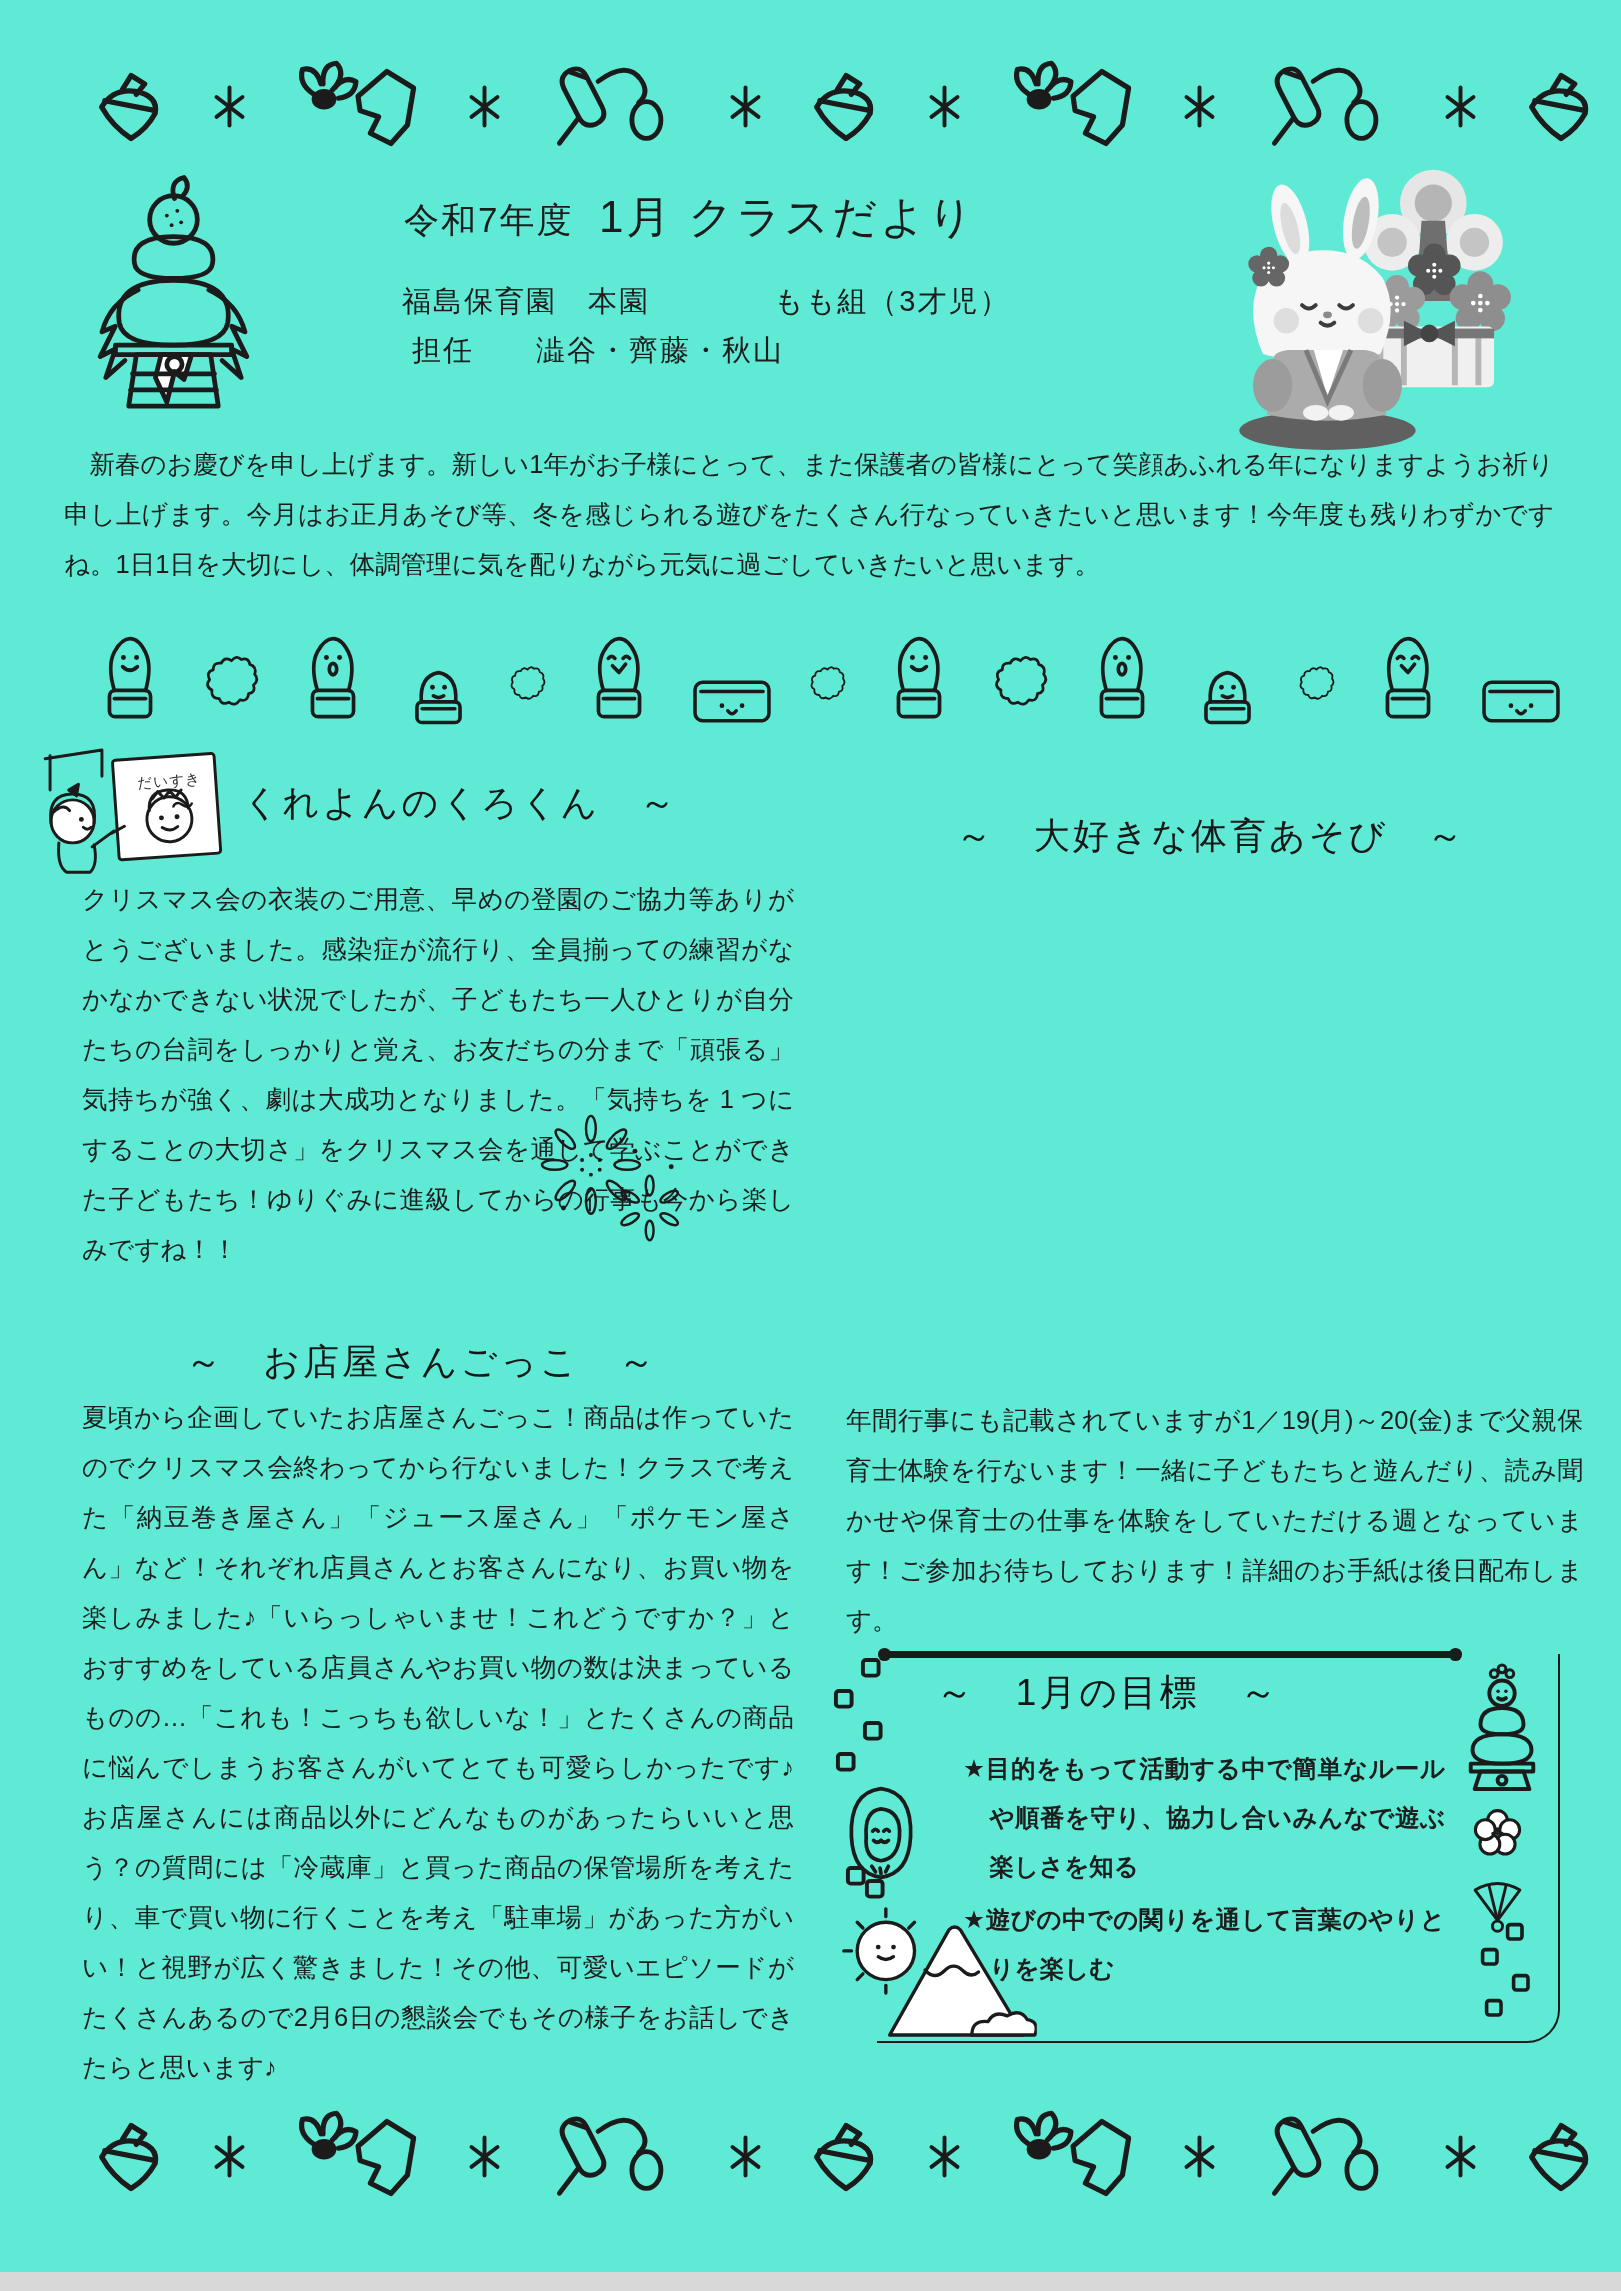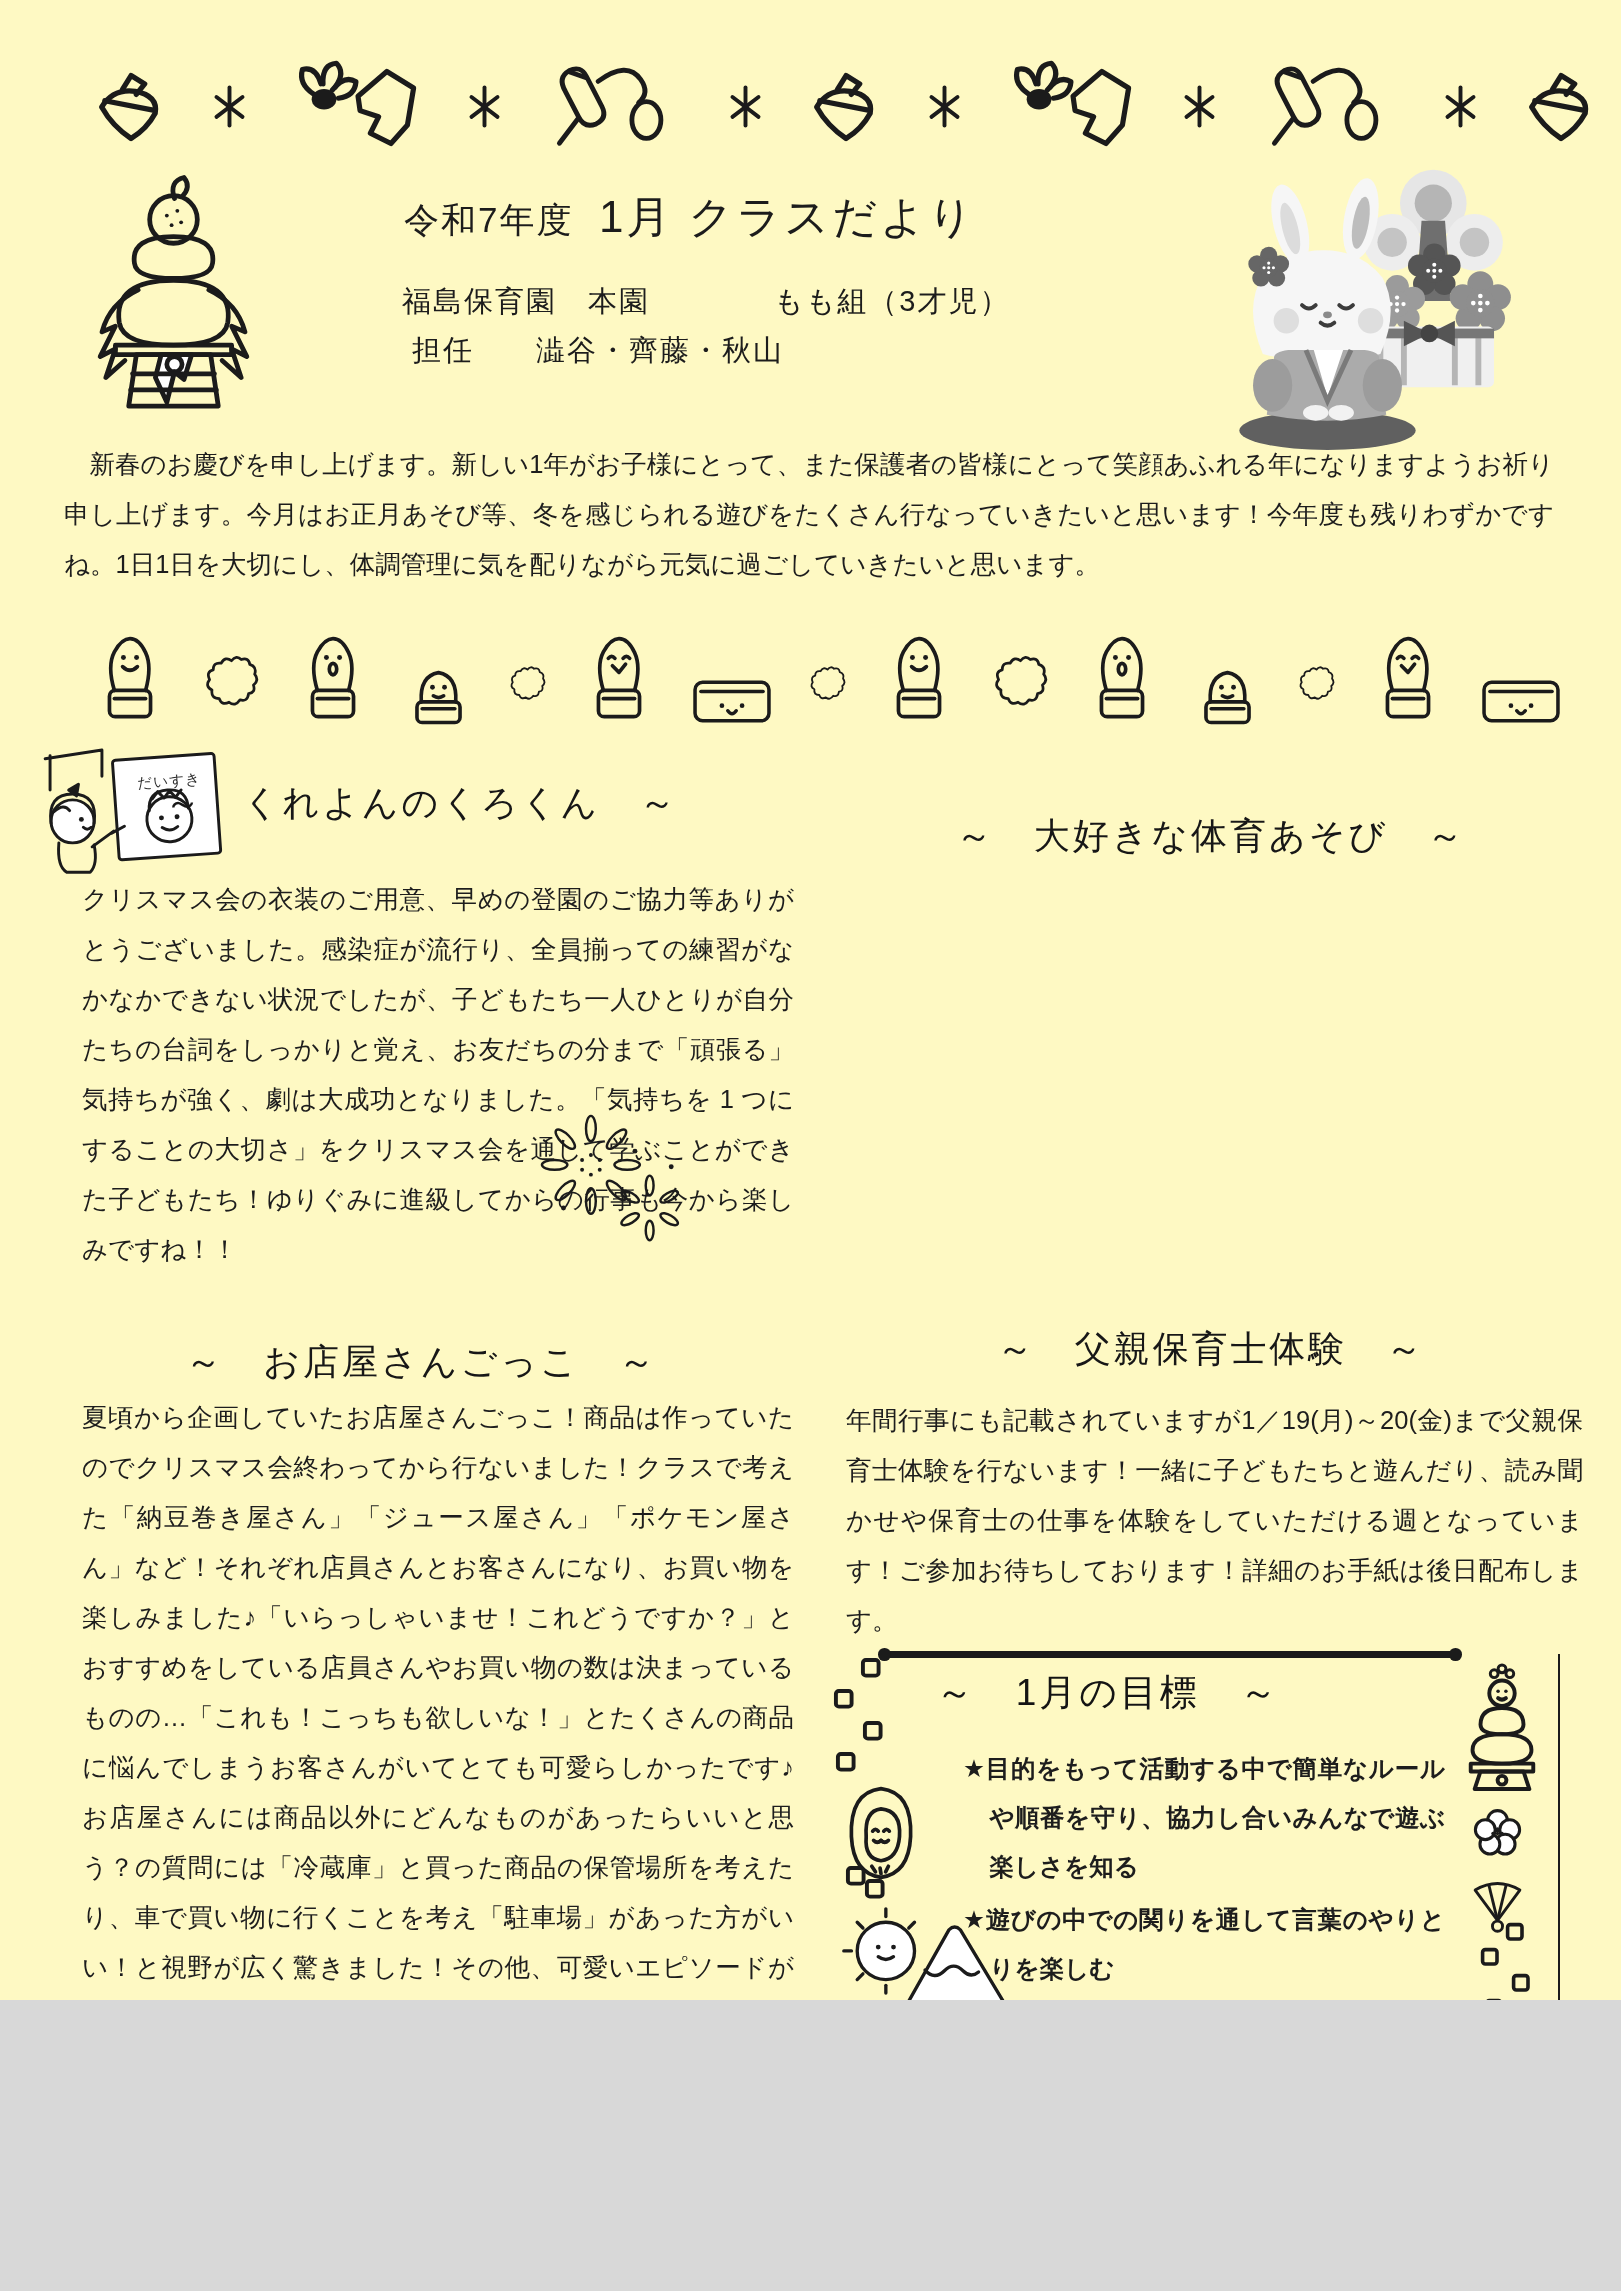--- a/index.html
+++ b/index.html
@@ -1,18 +1,18 @@
 <!DOCTYPE html>
 <html lang="ja"><head>
 <meta charset="utf-8">
 <style>
   html,body{margin:0;padding:0;background:#d8d8d8;}
   .page{
-    position:relative;width:1621px;height:2000px;margin:0 auto;
-    background:#fef9c3;color:#222;overflow:hidden;
+    position:relative;width:1621px;height:2272px;margin:0 auto;
+    background:#5eead4;color:#222;overflow:hidden;
     font-family:"Liberation Sans","DejaVu Sans",sans-serif;
   }
   .abs{position:absolute;}
   svg.ic{display:block;}
   .row{display:flex;justify-content:space-between;}
   .border-row{align-items:center;}
   .stamp-row{align-items:flex-end;}
   
   .bi-koma{width:84px;height:84px}
   .bi-sp{width:35px;height:49px}
@@ -467,21 +467,20 @@
   <div class="abs body-txt" style="left:82px;top:874px;width:712px">クリスマス会の衣装のご用意、早めの登園のご協力等ありがとうございました。感染症が流行り、全員揃っての練習がなかなかできない状況でしたが、子どもたち一人ひとりが自分たちの台詞をしっかりと覚え、お友だちの分まで「頑張る」気持ちが強く、劇は大成功となりました。「気持ちを 1 つにすることの大切さ」をクリスマス会を通して学ぶことができた子どもたち！ゆりぐみに進級してからの行事も今から楽しみですね！！</div>
   <svg class="abs ic" style="left:534px;top:1110px;width:152px;height:142px" viewBox="0 0 155 145" width="152" height="142">
       <use href="#sym-fireworks"></use>
     </svg>
 
   <div class="abs h" style="left:858px;top:812px;width:706px">～　大好きな体育あそび　～</div>
 
   <div class="abs h" style="left:59px;top:1338px;width:725px">～　お店屋さんごっこ　～</div>
   <div class="abs body-txt" style="left:82px;top:1392px;width:712px">夏頃から企画していたお店屋さんごっこ！商品は作っていたのでクリスマス会終わってから行ないました！クラスで考えた「納豆巻き屋さん」「ジュース屋さん」「ポケモン屋さん」など！それぞれ店員さんとお客さんになり、お買い物を楽しみました♪「いらっしゃいませ！これどうですか？」とおすすめをしている店員さんやお買い物の数は決まっているものの…「これも！こっちも欲しいな！」とたくさんの商品に悩んでしまうお客さんがいてとても可愛らしかったです♪お店屋さんには商品以外にどんなものがあったらいいと思う？の質問には「冷蔵庫」と買った商品の保管場所を考えたり、車で買い物に行くことを考え「駐車場」があった方がいい！と視野が広く驚きました！その他、可愛いエピソードがたくさんあるので2月6日の懇談会でもその様子をお話しできたらと思います♪</div>
 
-  <div class="abs h" style="left:858px;top:1325px;width:706px">～　父親保育士体験　～</div>
   <div class="abs body-txt" style="left:846px;top:1395px;width:737px">年間行事にも記載されていますが1／19(月)～20(金)まで父親保育士体験を行ないます！一緒に子どもたちと遊んだり、読み聞かせや保育士の仕事を体験をしていただける週となっています！ご参加お待ちしております！詳細のお手紙は後日配布します。</div>
 
   <div class="abs goals-box" style="left:877px;top:1654px;width:681px;height:387px">
     <div class="topline"></div>
     <div class="abs goals-title" style="left:59px;top:13.7px;width:461px">～　1月の目標　～</div>
     <div class="abs" style="left:86px;top:90px;width:482px">
       <div class="goal">★目的をもって活動する中で簡単なルールや順番を守り、協力し合いみんなで遊ぶ楽しさを知る</div>
       <div class="goal">★遊びの中での関りを通して言葉のやりとりを楽しむ</div>
     </div>
 

